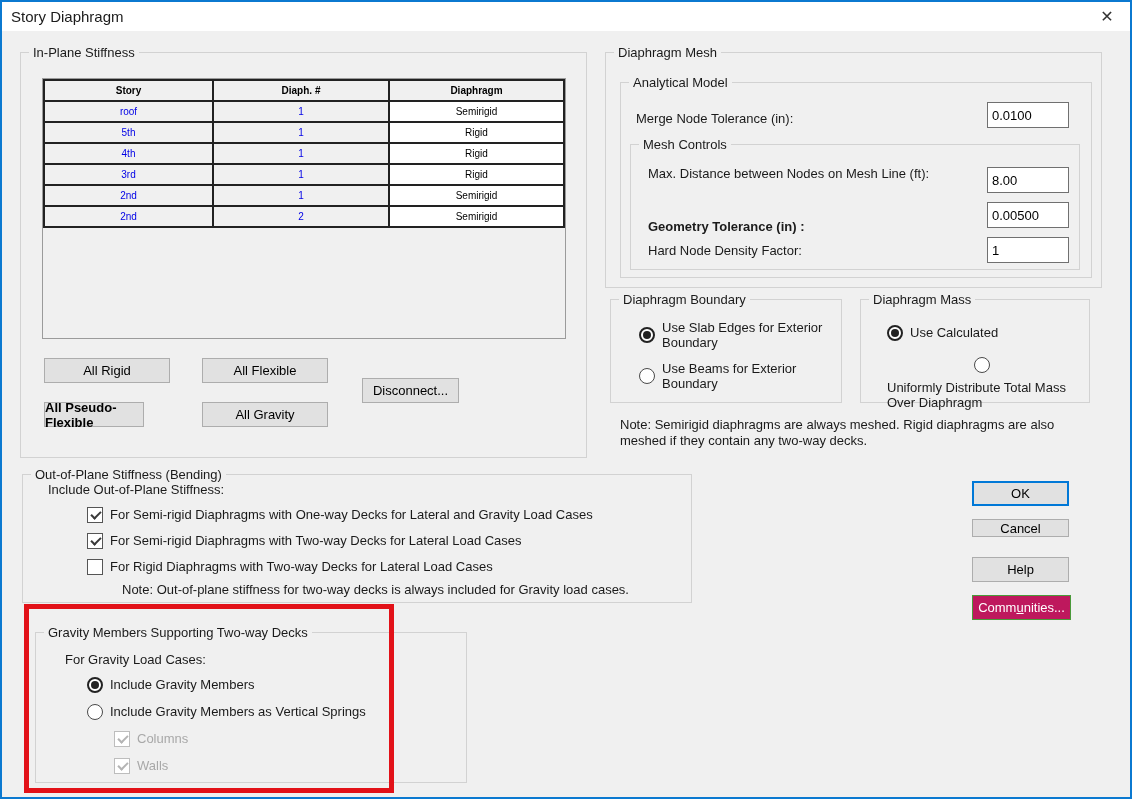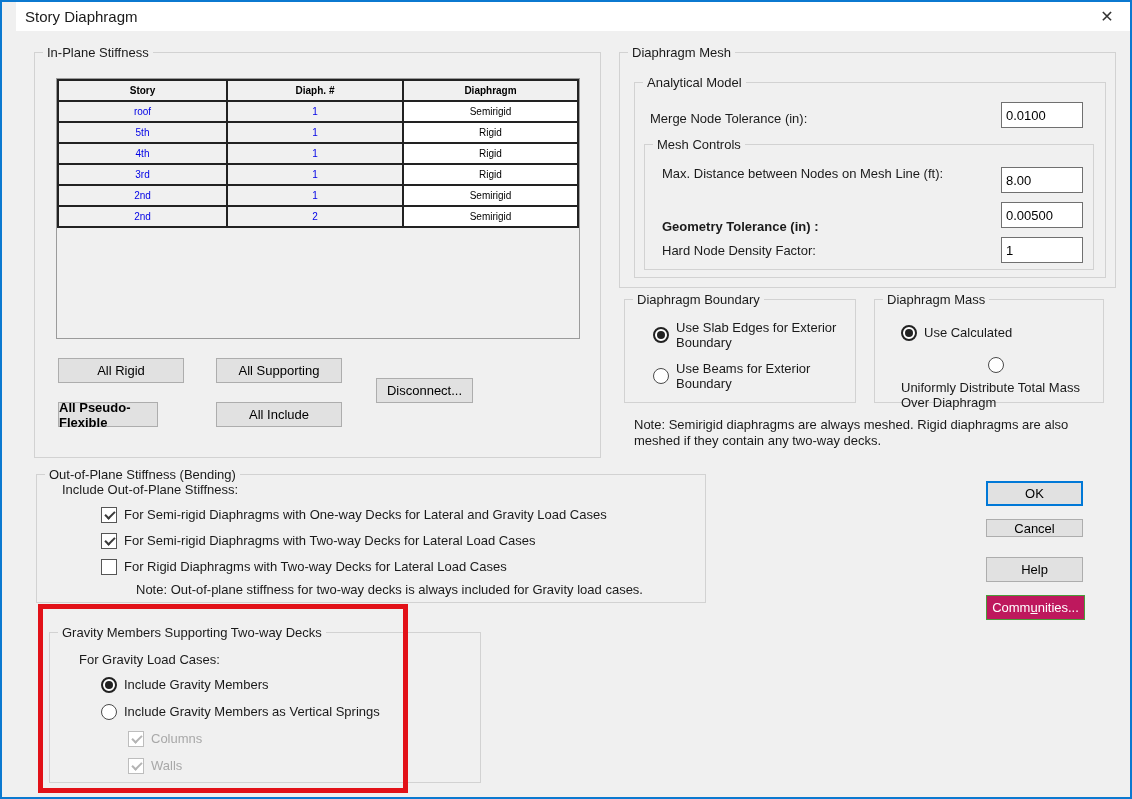--- a/index.html
+++ b/index.html
@@ -1,21 +1,21 @@
 <!DOCTYPE html>
 <html><head>
 <meta charset="utf-8">
 <style>
   * { margin:0; padding:0; box-sizing:border-box; }
   html,body { background:#cfd8dc; }
   body { font-family:"Liberation Sans","DejaVu Sans",sans-serif; }
 
   .dialog {
     position:relative; width:1132px; height:799px;
-    background:#f0f0f0; border:2px solid #0b79d0; overflow:hidden;padding-left:14px;
+    background:#f0f0f0; border:2px solid #0b79d0; overflow:hidden;
   }
   .titlebar {
     position:relative; height:29px; background:#ffffff;
     display:flex; align-items:center; padding-left:9px;
   }
   .title { font-size:15px; color:#1b1b1b; }
   .close-btn {
     position:absolute; right:10px; top:3px; width:26px; height:23px;
     display:flex; align-items:center; justify-content:center;
     font-size:16px; color:#333; font-weight:400;
@@ -132,24 +132,24 @@
         <tr>
           <td class="c-story">2nd</td>
           <td class="c-num">2</td>
           <td class="c-type">Semirigid</td>
         </tr>
       </tbody>
         </table>
     </div>
 
     <div class="btn" style="left:42px; top:327px; width:126px; height:25px;">All Rigid</div>
-    <div class="btn" style="left:200px; top:327px; width:126px; height:25px;">All Supporting</div>
+    <div class="btn" style="left:200px; top:327px; width:126px; height:25px;">All Flexible</div>
     <div class="btn" style="left:360px; top:347px; width:97px; height:25px;">Disconnect...</div>
     <div class="btn" style="left:42px; top:371px; width:100px; height:25px;font-weight:bold;">All Pseudo-Flexible</div>
-    <div class="btn" style="left:200px; top:371px; width:126px; height:25px;">All Include</div>
+    <div class="btn" style="left:200px; top:371px; width:126px; height:25px;">All Gravity</div>
 
     <div class="group" style="left:603px; top:21px; width:497px; height:236px;">
       <span class="group-label">Diaphragm Mesh</span>
     </div>
     <div class="group" style="left:618px; top:51px; width:472px; height:196px;">
       <span class="group-label">Analytical Model</span>
     </div>
 
     <span class="lbl" style="left:634px; top:80px; width:300px;">Merge Node Tolerance (in):</span>
     <input class="tbox" style="left: 985px; top: 71px;" value="0.0100">

